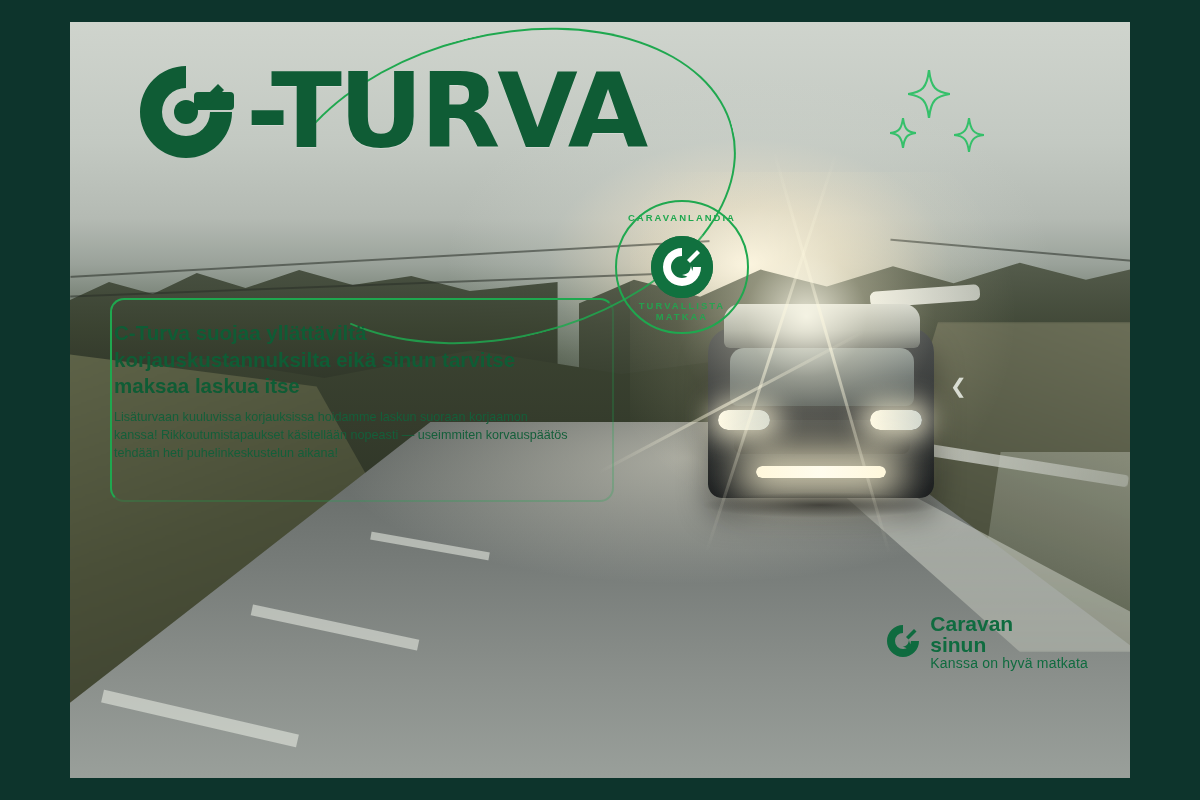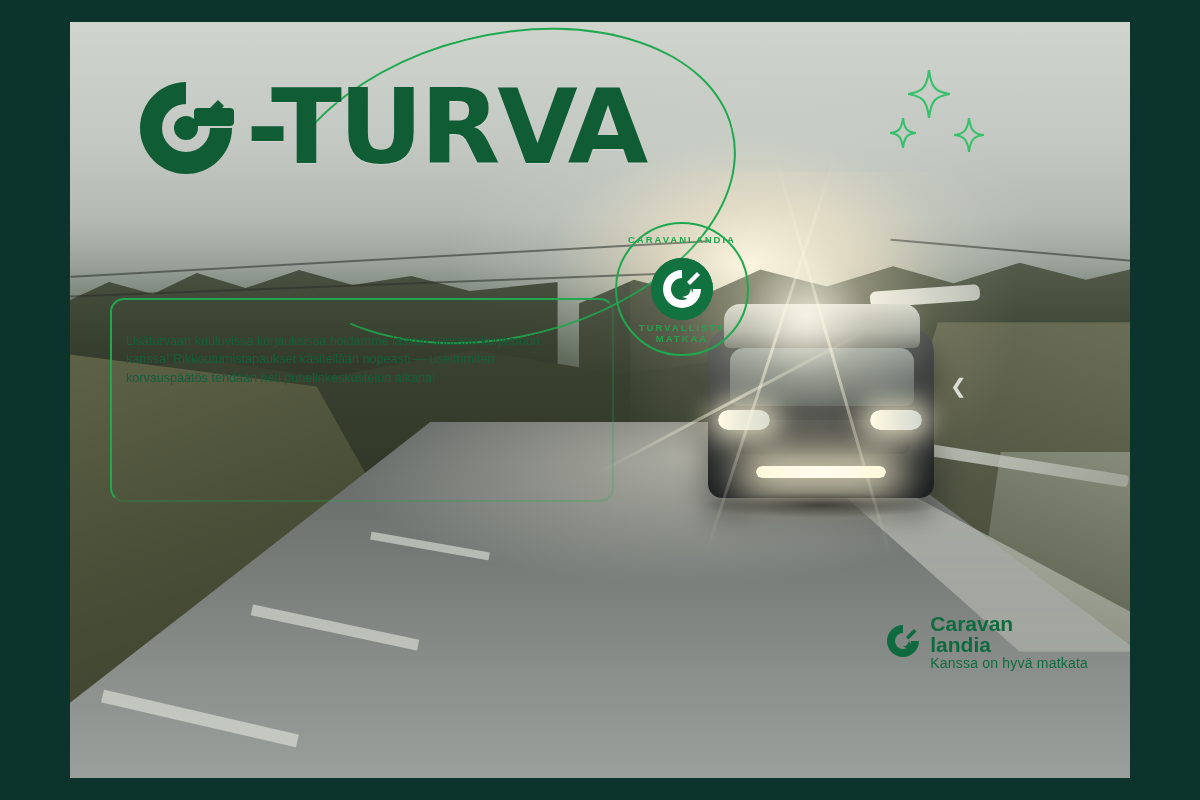--- a/index.html
+++ b/index.html
@@ -132,21 +132,21 @@
   .sun-flare{
     position:absolute;left:560px;top:150px;width:420px;height:380px;
     background:radial-gradient(circle at 42% 38%, rgba(255,252,235,.85) 0%, rgba(255,246,215,.35) 18%, rgba(255,240,200,.10) 38%, rgba(255,255,255,0) 62%);
     pointer-events:none;
   }
   .sun-ray{
     position:absolute;left:700px;top:120px;width:3px;height:420px;
     background:linear-gradient(180deg,rgba(255,250,225,0),rgba(255,250,225,.55),rgba(255,250,225,0));
     transform-origin:50% 50%;
   }
-  .logo-wrap{position:absolute;left:62px;top:52px;width:600px;}
+  .logo-wrap{position:absolute;left:62px;top:36px;width:600px;}
   .logo-row{display:flex;align-items:center;gap:6px;}
   .c-mark{
     width:108px;height:108px;flex:none;position:relative;
   }
   .wordmark{
     font-weight:700;font-size:104px;line-height:.92;letter-spacing:-3px;
     color:#0f5c35;text-shadow:0 1px 0 rgba(255,255,255,.25);
     font-family:"DejaVu Sans", sans-serif;
   }
   .tagline{
@@ -155,21 +155,21 @@
   }
   .circle-swoosh{
     position:absolute;left:196px;top:12px;width:470px;height:300px;
     border:2.5px solid #1fa84f;border-radius:50%;
     border-left-color:transparent;border-bottom-color:rgba(31,168,79,.85);
     transform:rotate(-14deg);
     pointer-events:none;
   }
   .sparkle{position:absolute;color:#35c06a;}
   .stamp{
-    position:absolute;left:545px;top:200px;width:130px;height:130px;
+    position:absolute;left:545px;top:178px;width:130px;height:130px;
     border:2px solid #1fa84f;border-radius:50%;
     display:flex;align-items:center;justify-content:center;
   }
   .stamp-inner{
     width:62px;height:62px;border-radius:50%;
     background:#11713f;position:relative;
   }
   .stamp-top, .stamp-bottom{
     position:absolute;left:0;width:130px;text-align:center;
     font-size:9.5px;letter-spacing:2px;color:#1fa84f;font-weight:700;
@@ -186,21 +186,21 @@
   .copy{
     position:absolute;left:44px;top:298px;width:460px;color:#0f5c35;
   }
   .copy h2{
     margin:0 0 14px 0;font-size:20.5px;font-weight:700;letter-spacing:-.2px;
   }
   .copy h3{
     margin:0 0 8px 0;font-size:20.5px;font-weight:700;line-height:1.3;
   }
   .copy p{
-    margin:12px;font-size:12.6px;line-height:1.45;color:#145f3a;font-weight:400;
+    margin:0;font-size:12.6px;line-height:1.45;color:#145f3a;font-weight:400;
   }
   .footer-box{
     position:absolute;left:40px;bottom:24px;width:978px;height:44px;
     border:2px solid #1fa84f;border-radius:10px;
     display:flex;align-items:center;padding:0 18px;box-sizing:border-box;
   }
   .footer-box span{
     font-size:11.6px;color:#0f5c35;font-weight:400;letter-spacing:.1px;
   }
   .brand-logo{
@@ -301,32 +301,33 @@
         <path d="M31 12 A19 19 0 1 0 50 31 L42 31 A11 11 0 1 1 31 20 Z" fill="#ffffff"></path>
         <path d="M36 24 l10 -10 l3 3 l-10 10 z" fill="#ffffff"></path>
         <path d="M40 30 c1 6 3 8 9 9 c-6 1 -8 3 -9 9 c-1 -6 -3 -8 -9 -9 c6 -1 8 -3 9 -9 z" fill="#ffffff"></path>
       </svg>
     </div>
     <div class="stamp-bottom">TURVALLISTA MATKAA</div>
   </div>
 
   <div class="copy-box"></div>
   <div class="copy">
+    <h3>C-Turva suojaa yllättäviltä korjauskustannuksilta eikä sinun tarvitse maksaa laskua itse</h3>
     <p>Lisäturvaan kuuluvissa korjauksissa hoidamme laskun suoraan korjaamon kanssa! Rikkoutumistapaukset käsitellään nopeasti — useimmiten korvauspäätös tehdään heti puhelinkeskustelun aikana!</p>
   </div>
 
   <div class="brand-logo">
     <div class="brand-mark">
       <svg width="38" height="38" viewBox="0 0 38 38">
         <path d="M19 3 A16 16 0 1 0 35 19 L27 19 A8 8 0 1 1 19 11 Z" fill="#0f6b3f"></path>
         <path d="M22 15 l8 -8 l2.5 2.5 l-8 8 z" fill="#0f6b3f"></path>
         <path d="M25 18 c.8 4.5 2.3 6 6.5 6.8 c-4.2 .8 -5.7 2.3 -6.5 6.8 c-.8 -4.5 -2.3 -6 -6.5 -6.8 c4.2 -.8 5.7 -2.3 6.5 -6.8 z" fill="#0f6b3f"></path>
       </svg>
     </div>
     <div class="brand-text">
       <div class="l1">Caravan</div>
-      <div class="l2">landia</div>
+      <div class="l2">sinun</div>
       <div class="l3">Kanssa on hyvä matkata</div>
     </div>
   </div>
 
 
 </div>
 
 </body></html>

